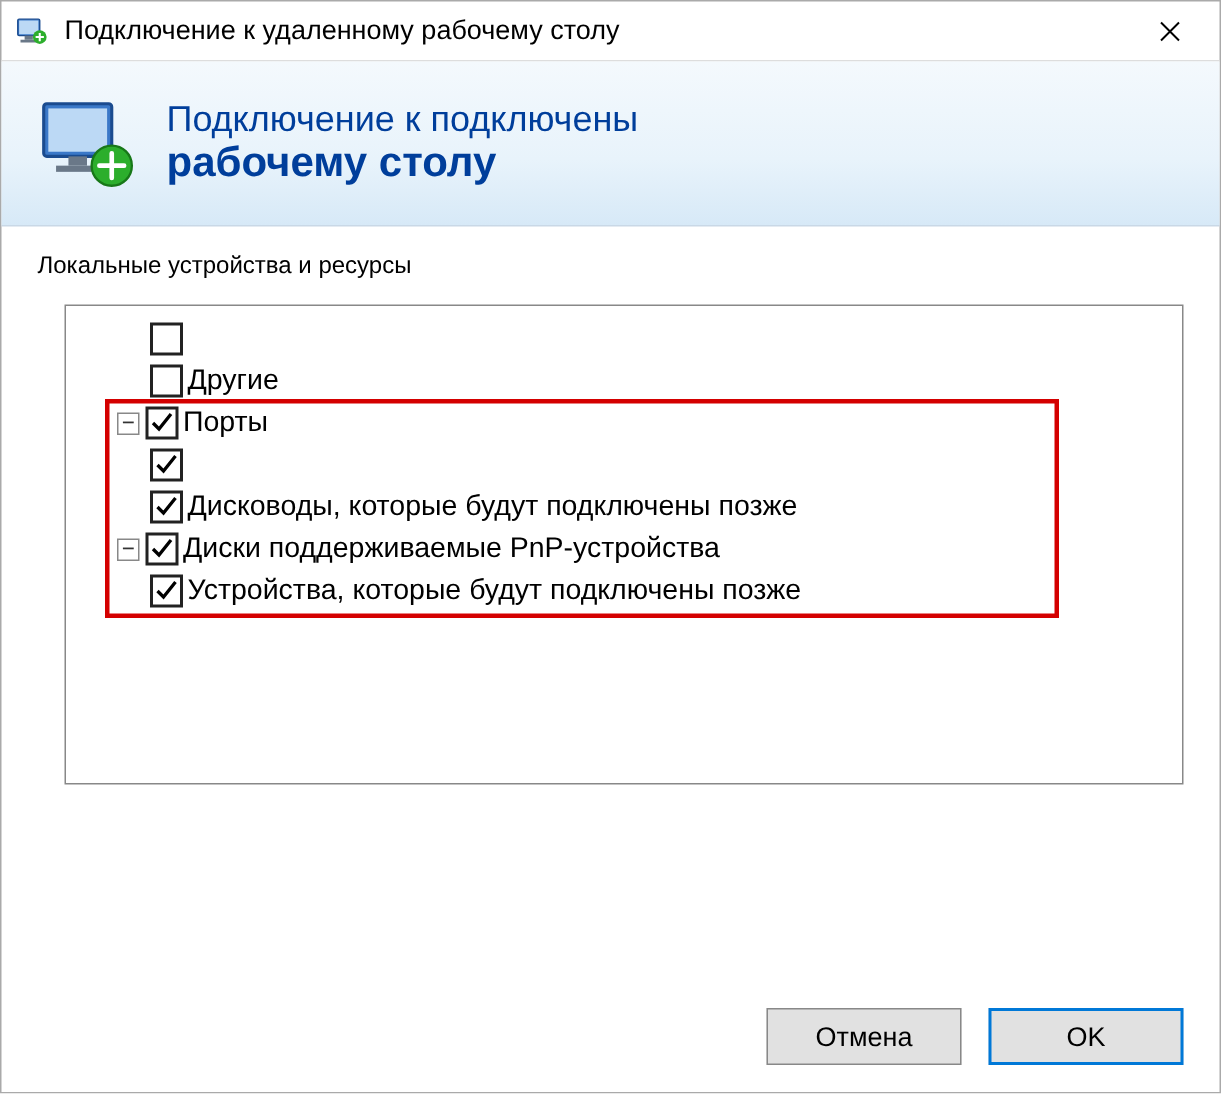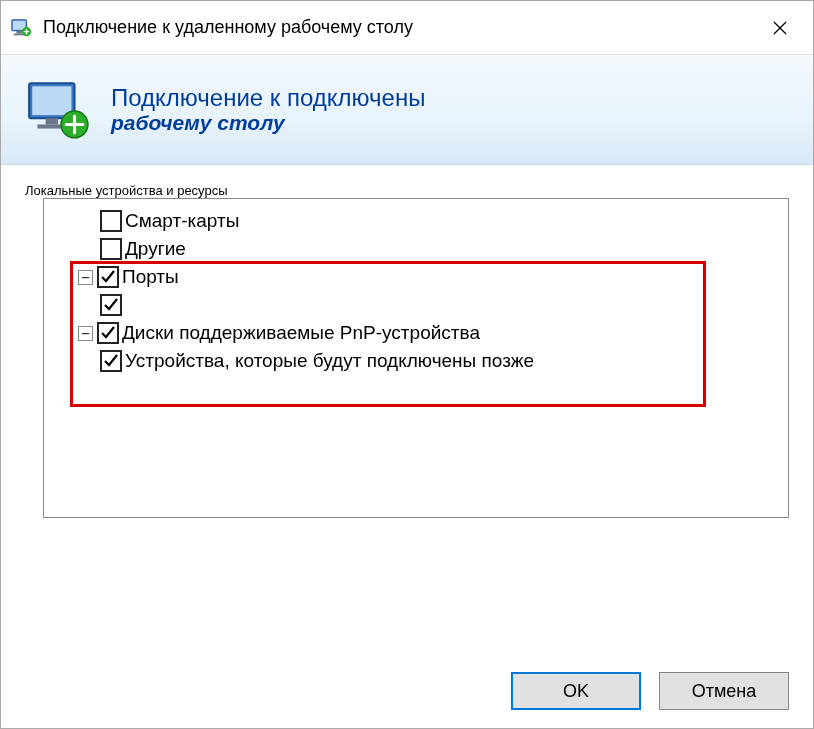--- a/index.html
+++ b/index.html
@@ -12,21 +12,21 @@
   }
   .window {
     width: 814px;
     height: 729px;
     border: 1px solid #aaa;
     display: flex;
     flex-direction: column;
     background: #fff;
   }
   .titlebar {
-    height: 54px;
+    height: 40px;
     display: flex;
     align-items: center;
     padding: 0 8px;
     border-bottom: 1px solid #ddd;
   }
   .titlebar-icon {
     width: 24px;
     height: 24px;
     margin-right: 10px;
     display: flex;
@@ -58,29 +58,30 @@
   .banner-icon {
     width: 66px;
     height: 66px;
     margin-right: 20px;
   }
   .banner-text {
     color: #003e9b;
     line-height: 1.1;
   }
   .banner-line1 { font-size: 24px; font-weight: 400; }
-  .banner-line2 { font-size: 21px; font-weight: 700; font-style: italic; }
+  .banner-line2 { font-size: 28px; font-weight: 700; }
   .content {
     flex: 1;
     padding: 18px 24px 18px 24px;
     display: flex;
     flex-direction: column;
   }
   .section-title {
-    font-size: 13px;
+    font-size: 16px;
+    margin-bottom: 16px;
   }
   .description {
     font-size: 19px;
     margin: 0 0 24px 18px;
     line-height: 1.35;
   }
   .tree-box {
     margin: 0 0 0 18px;
     border: 1px solid #888;
     height: 320px;
@@ -197,21 +198,20 @@
 
   <div class="content">
     <div class="section-title">Локальные устройства и ресурсы</div>
 
     <div class="tree-box">
 
       <div class="tree-row indent-1">
         <span class="chk">
           
         </span>
-        <span class="tree-label">Смарт-карты</span>
       </div>
 
       <div class="tree-row indent-1">
         <span class="chk">
           
         </span>
         <span class="tree-label">Другие</span>
       </div>
 
       <div class="tree-row indent-group">
@@ -225,20 +225,28 @@
       </div>
 
       <div class="tree-row indent-1">
         <span class="chk checked">
           <svg viewBox="0 0 16 16">
               <path d="M2 8 l4 4 l8 -10" stroke="#000" stroke-width="2.2" fill="none"></path>
             </svg>
         </span>
       </div>
 
+      <div class="tree-row indent-1">
+        <span class="chk checked">
+          <svg viewBox="0 0 16 16">
+              <path d="M2 8 l4 4 l8 -10" stroke="#000" stroke-width="2.2" fill="none"></path>
+            </svg>
+        </span>
+        <span class="tree-label">Дисководы, которые будут подключены позже</span>
+      </div>
 
       <div class="tree-row indent-group">
         <span class="exp-btn">−</span>
         <span class="chk checked">
           <svg viewBox="0 0 16 16">
               <path d="M2 8 l4 4 l8 -10" stroke="#000" stroke-width="2.2" fill="none"></path>
             </svg>
         </span>
         <span class="tree-label">Диски поддерживаемые PnP-устройства</span>
       </div>
@@ -251,17 +259,17 @@
         </span>
         <span class="tree-label">Устройства, которые будут подключены позже</span>
       </div>
 
       <div class="highlight-box" style="left:26px; top:62px; width:636px; height:146px;"></div>
 
     </div>
   </div>
 
   <div class="footer">
+    <button class="btn">Отмена</button>
     <button class="btn default">OK</button>
-    <button class="btn">Отмена</button>
   </div>
 
 </div>
 
 </body></html>

